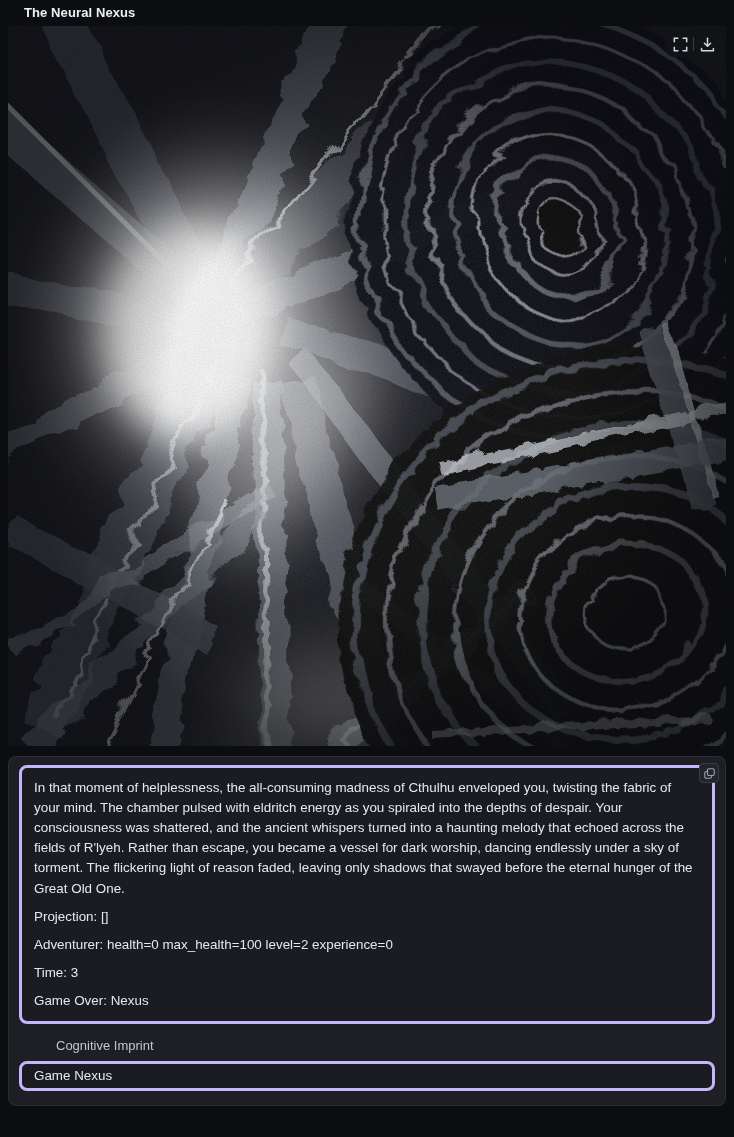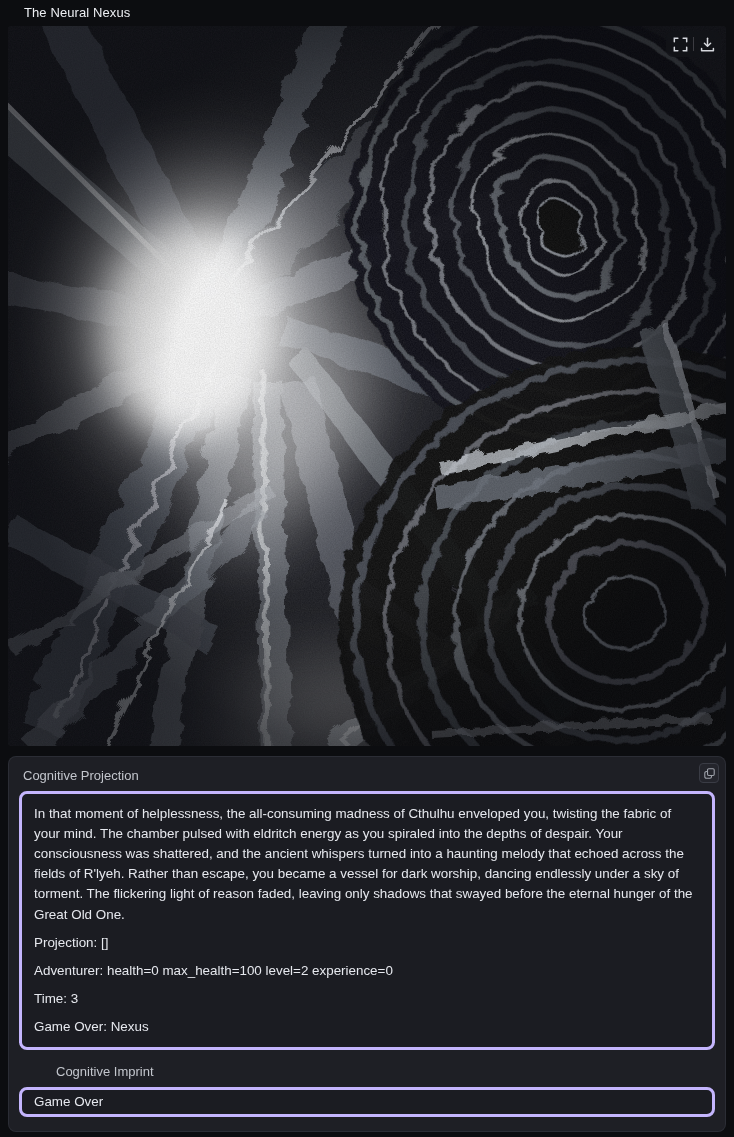--- a/index.html
+++ b/index.html
@@ -5,21 +5,21 @@
   * { box-sizing: border-box; }
   html,body { margin:0; padding:0; }
   body {
     width:734px; height:1137px; overflow:hidden;
     background:#0c0d10;
     font-family:"Liberation Sans","DejaVu Sans",sans-serif;
     -webkit-font-smoothing:antialiased;
   }
   .app { padding:0 8px; }
   .app-title {
-    padding:5px 16px 6px; font-size:13px; font-weight:400;
+    padding:5px 16px 6px; font-size:13px; font-weight:700;
     color:#edeff3; letter-spacing:.1px;
   }
   .image-block {
     position:relative; width:718px; height:720px;
     border-radius:4px; overflow:hidden; background:#17181d;
   }
   .image-block svg.art { display:block; width:100%; height:100%; }
   .img-toolbar {
     position:absolute; top:5px; right:5px; display:flex; align-items:center;
     background:rgba(18,19,24,.82); border-radius:7px; padding:1px; z-index:3;
@@ -191,29 +191,28 @@
   </div>
 
   <div class="panel">
     <button class="copy-btn" title="">
       <svg class="icon-svg" width="11" height="11" viewBox="0 0 14 14" fill="none" stroke="currentColor" stroke-width="1.4" stroke-linejoin="round">
         <rect x="4.5" y="1" width="8.5" height="8.5" rx="1.5"></rect>
         <path d="M9.5 9.5V11A2 2 0 0 1 7.5 13H3A2 2 0 0 1 1 11V6.5a2 2 0 0 1 2-2h1.5"></path>
       </svg>
     </button>
 
-    <div class="block-label">Cognitive Projection</div>
 
     <div class="textarea big">
       <p>In that moment of helplessness, the all-consuming madness of Cthulhu enveloped you, twisting the fabric of your mind. The chamber pulsed with eldritch energy as you spiraled into the depths of despair. Your consciousness was shattered, and the ancient whispers turned into a haunting melody that echoed across the fields of R'lyeh. Rather than escape, you became a vessel for dark worship, dancing endlessly under a sky of torment. The flickering light of reason faded, leaving only shadows that swayed before the eternal hunger of the Great Old One.</p>
       <p>Projection: []</p>
       <p>Adventurer: health=0 max_health=100 level=2 experience=0</p>
       <p>Time: 3</p>
       <p>Game Over: Nexus</p>
     </div>
 
     <div class="block-label imprint">Cognitive Imprint</div>
     <div class="textarea small">
-      <span>Game Over</span>
+      <span>Game Nexus</span>
     </div>
   </div>
 
 </div>
 
 </body></html>

